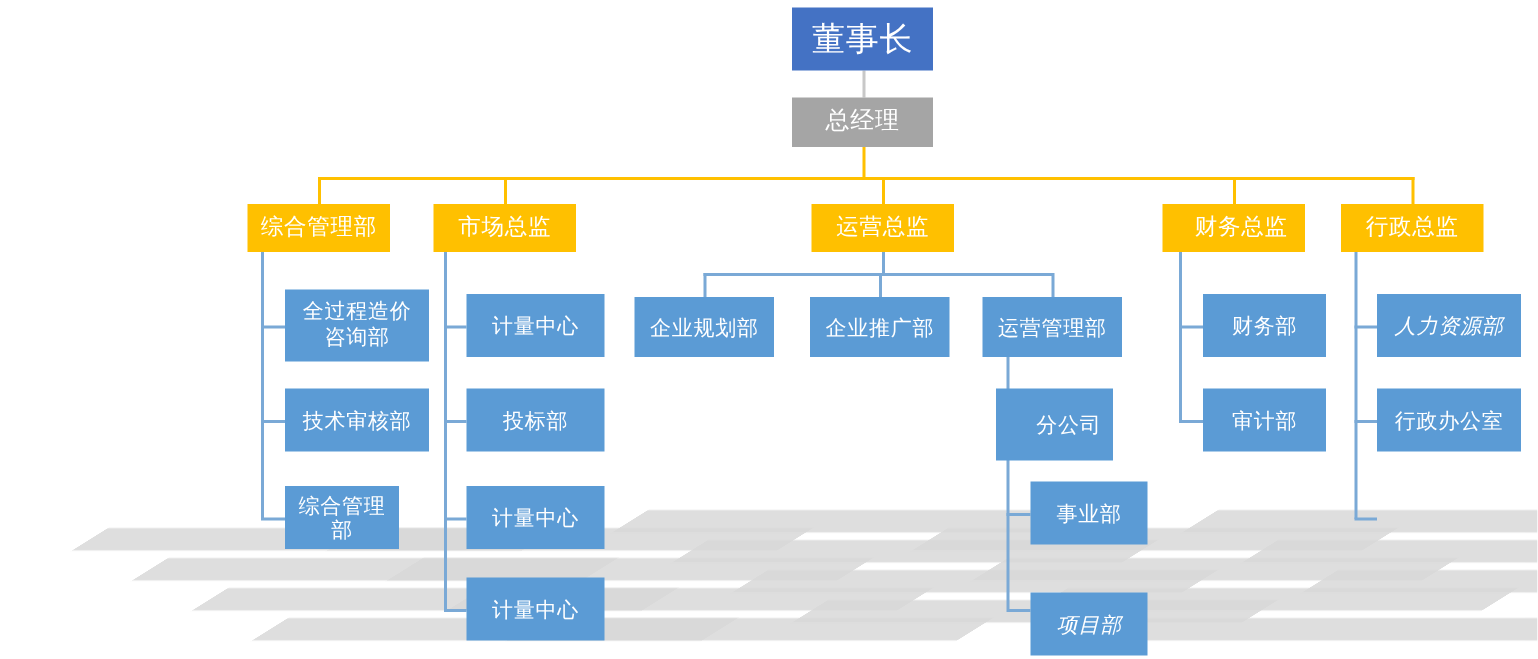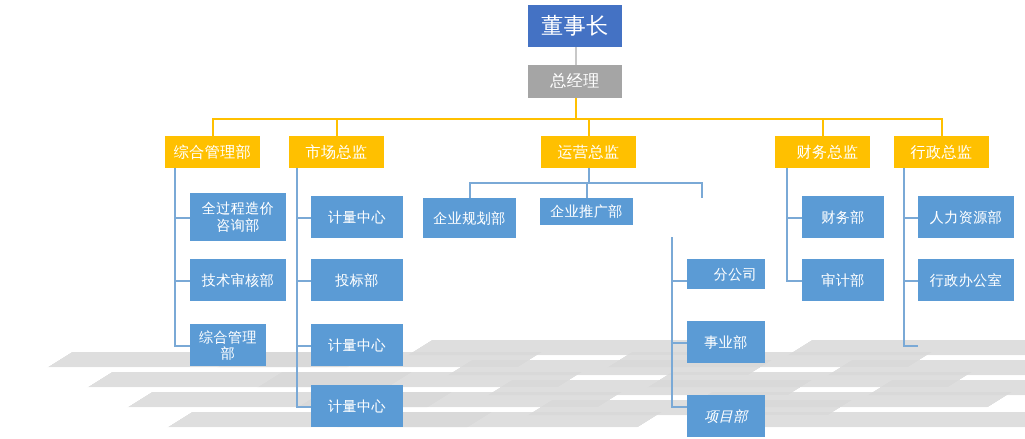--- a/index.html
+++ b/index.html
@@ -168,25 +168,26 @@
   </div>
   <div class="node node-dept" style="left:190px; top:259px; width:96px; height:42px;">技术审核部</div>
   <div class="node node-dept" style="left:190px; top:324px; width:76px; height:42px;">综合管理部</div>
 
   <div class="node node-dept" style="left:311px; top:196px; width:92px; height:42px;">计量中心</div>
   <div class="node node-dept" style="left:311px; top:259px; width:92px; height:42px;">投标部</div>
   <div class="node node-dept" style="left:311px; top:324px; width:92px; height:42px;">计量中心</div>
   <div class="node node-dept" style="left:311px; top:385px; width:92px; height:42px;">计量中心</div>
 
   <div class="node node-dept" style="left:423px; top:198px; width:93px; height:40px;">企业规划部</div>
-  <div class="node node-dept" style="left:540px; top:198px; width:93px; height:27px;">企业推广部</div>
+  <div class="node node-dept" style="left:540px; top:198px; width:93px; height:40px;">企业推广部</div>
+  <div class="node node-dept" style="left:655px; top:198px; width:93px; height:40px;">运营管理部</div>
 
-  <div class="node node-dept" style="left:687px; top:259px; width:78px; height:30px;padding-left:22px;">分公司</div>
+  <div class="node node-dept" style="left:664px; top:259px; width:78px; height:48px;padding-left:22px;">分公司</div>
   <div class="node node-dept" style="left:687px; top:321px; width:78px; height:42px;">事业部</div>
   <div class="node node-dept" style="left:687px; top:395px; width:78px; height:42px;font-style:italic;">项目部</div>
 
   <div class="node node-dept" style="left:802px; top:196px; width:82px; height:42px;">财务部</div>
   <div class="node node-dept" style="left:802px; top:259px; width:82px; height:42px;">审计部</div>
 
-  <div class="node node-dept" style="left:918px; top:196px; width:96px; height:42px;">人力资源部</div>
+  <div class="node node-dept" style="left:918px; top:196px; width:96px; height:42px;font-style:italic;">人力资源部</div>
   <div class="node node-dept" style="left:918px; top:259px; width:96px; height:42px;">行政办公室</div>
 
 </div>
 
 </body></html>

